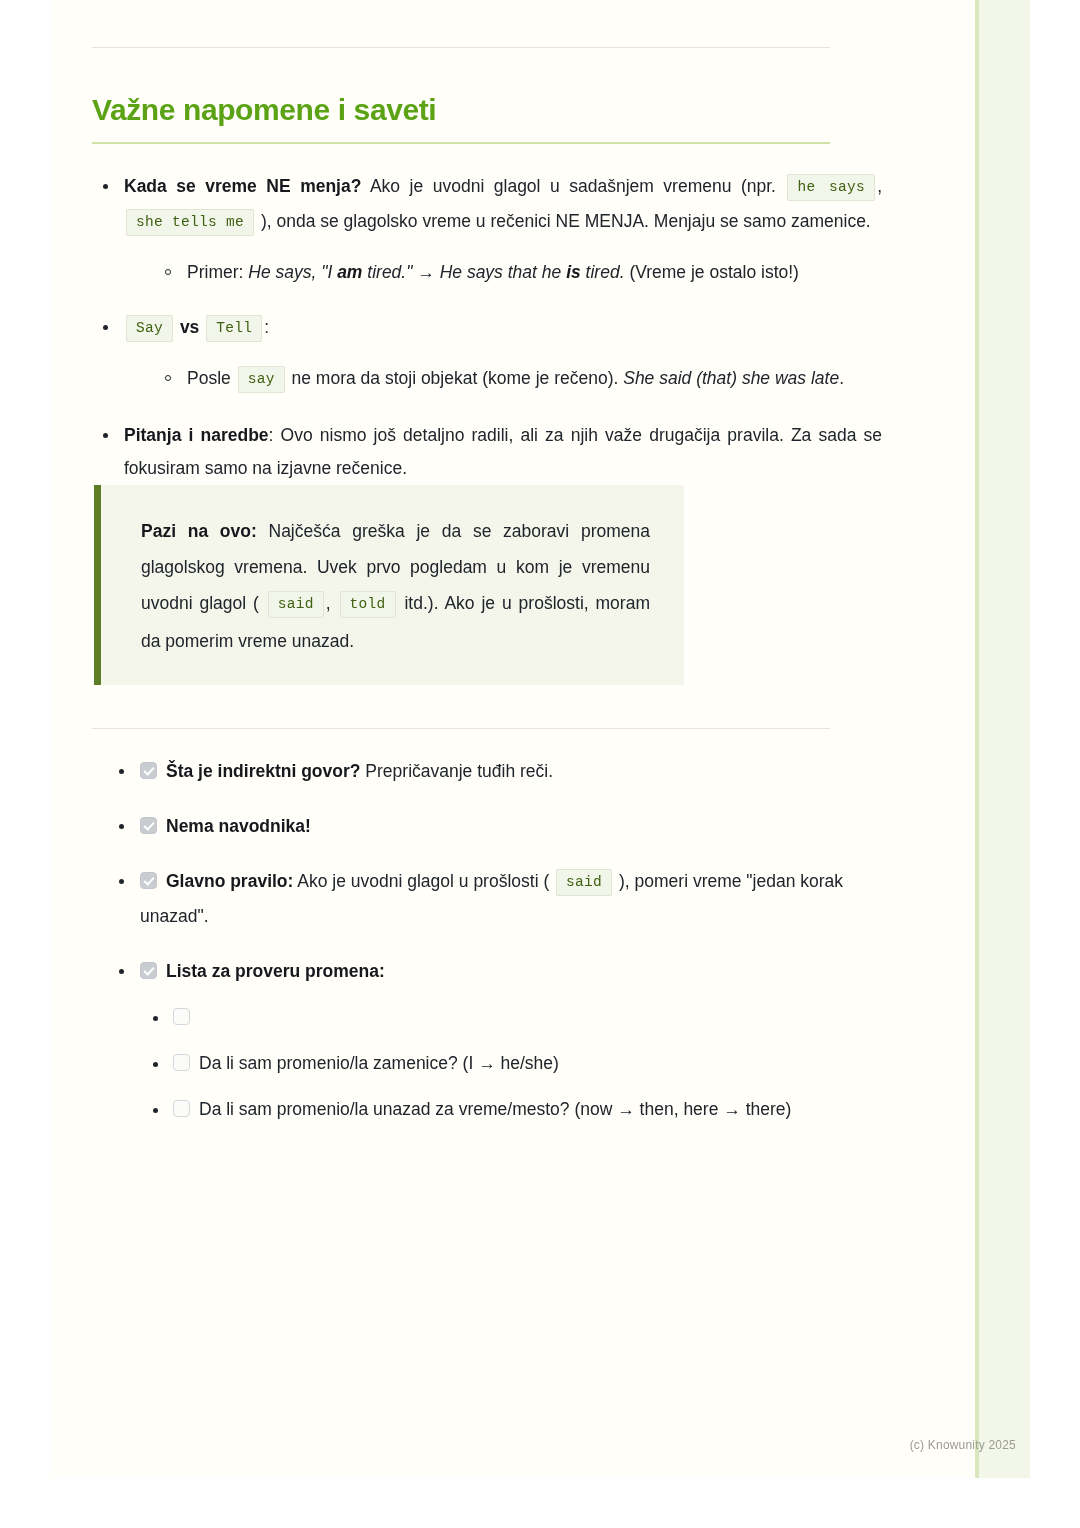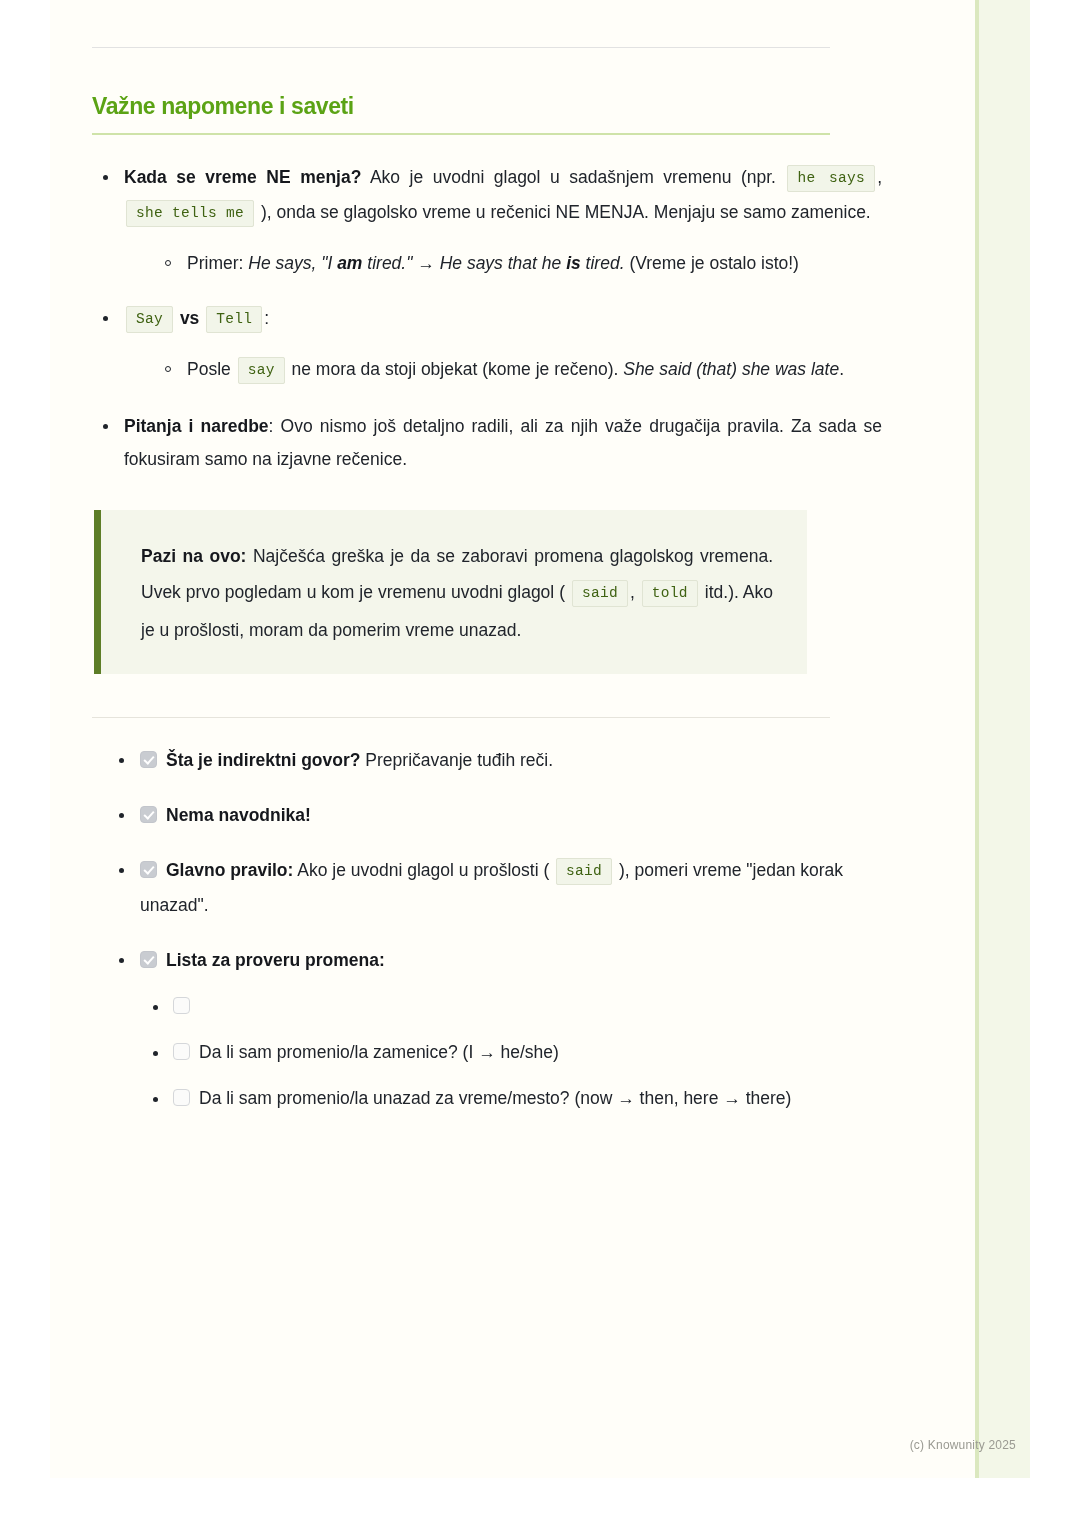--- a/index.html
+++ b/index.html
@@ -52,21 +52,21 @@
   .section-rule {
     margin-top: 43px;
     margin-bottom: 0;
     height: 1px;
     background: #e6e4dc;
     width: 738px;
   }
 
   
   h1.sec-title {
-    font-size: 23px;
+    font-size: 30px;
     line-height: 1.15;
     font-weight: bold;
     color: #5ba315;
     margin: 0;
     padding: 0;
     letter-spacing: -0.4px;
   }
   .title-block { padding-top: 45px; }
   .title-underline {
     margin-top: 14px;
@@ -144,23 +144,22 @@
     padding: 4px 9px 5px 9px;
     margin: 0 2px;
     white-space: nowrap;
     letter-spacing: 0.3px;
     position: relative;
     top: -1px;
   }
 
   
   .callout {
-    margin-top: 34px;
     margin-left: 2px;
-    width: 713px;
+    width: 590px;
     box-sizing: border-box;
     background: #f4f6eb;
     border-left: 7px solid #5d7d27;
     padding: 28px 34px 26px 40px;
   }
   .callout p {
     margin: 0;
     font-size: 17.5px;
     line-height: 36px;
     color: #20242b;

